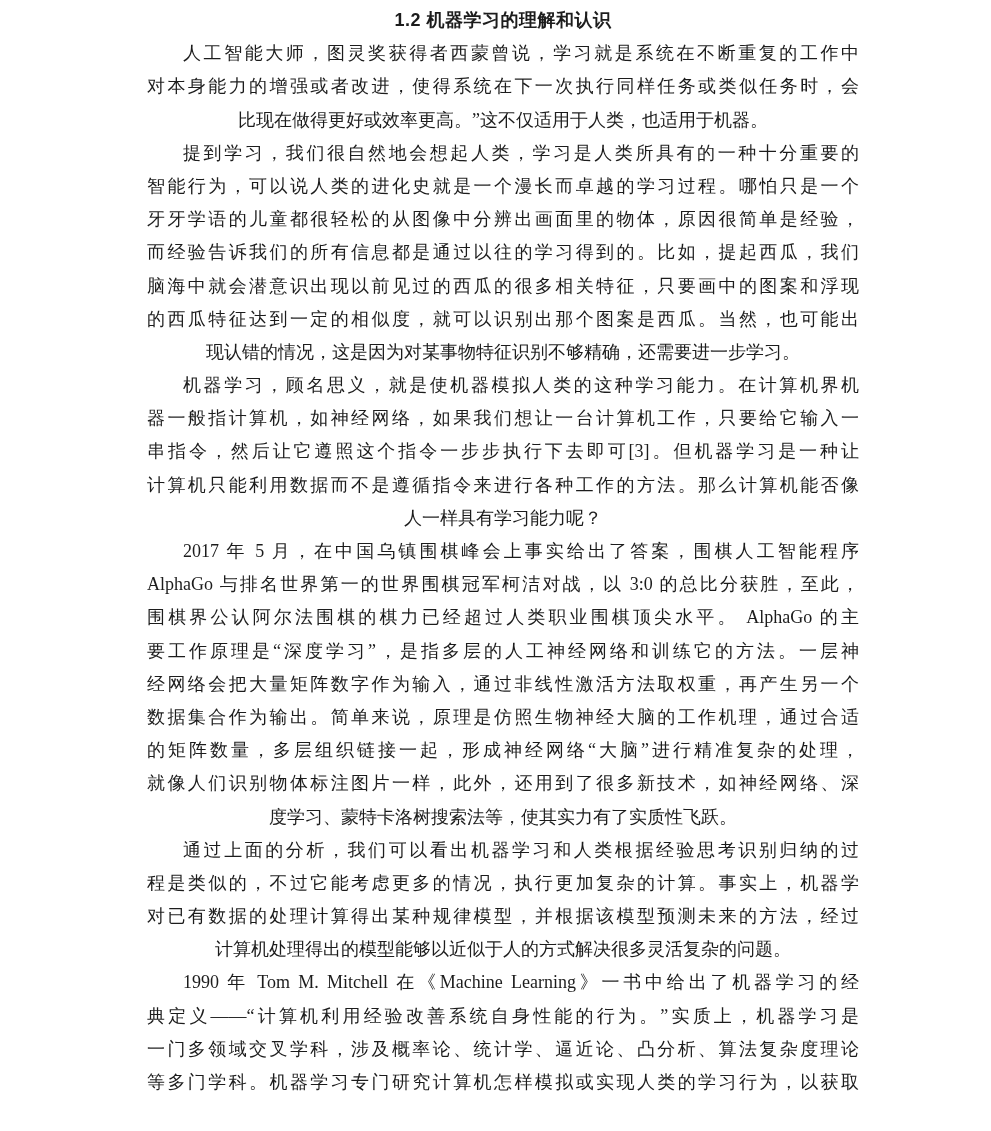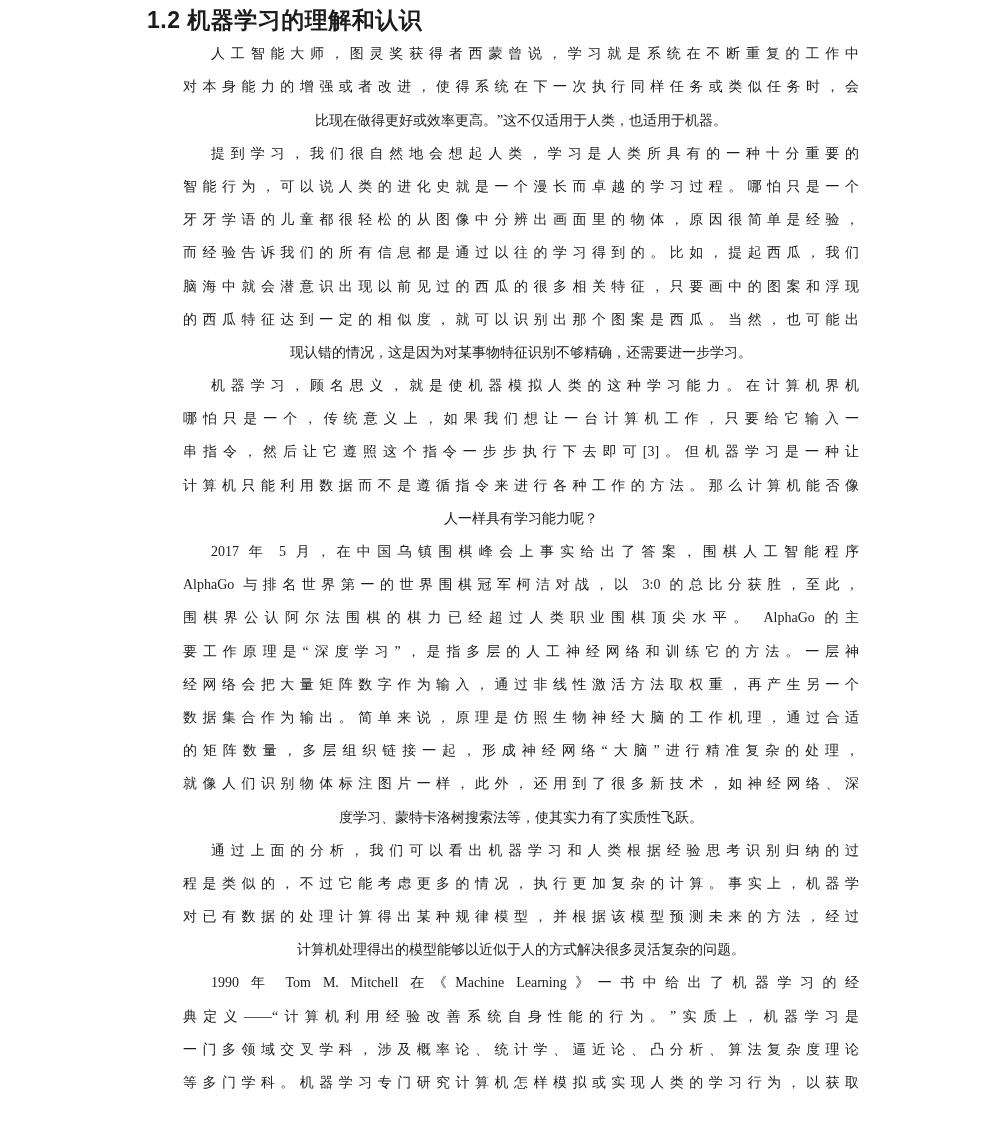--- a/index.html
+++ b/index.html
@@ -17,36 +17,36 @@
   }
   .content {
     position: absolute;
     left: 147px;
     top: 4px;
     width: 712px;
   }
   .heading {
     height: 33.2px;
     line-height: 33.2px;
-    font-size: 23px;
+    font-size: 18px;
     font-weight: bold;
     font-family: "Liberation Sans", "DejaVu Sans", sans-serif;
     letter-spacing: 0.5px;
     white-space: nowrap;
     overflow: hidden;
+    text-align: center;
   }
   .para { margin: 0; padding: 0; }
   .line {
     height: 33.2px;
     line-height: 33.2px;
-    font-size: 14px;
+    font-size: 18px;
     text-align: justify;
     text-align-last: justify;
     overflow: hidden;
-    margin-left: 36px;
   }
   .line.first { text-indent: 2em; }
   .line.plast { text-align-last: auto; text-align: center; }
 </style>
 </head>
 <body>
 
 <div class="content">
 
   <div class="heading">1.2 机器学习的理解和认识</div>
@@ -62,21 +62,21 @@
     <div class="line">智能行为，可以说人类的进化史就是一个漫长而卓越的学习过程。哪怕只是一个</div>
     <div class="line">牙牙学语的儿童都很轻松的从图像中分辨出画面里的物体，原因很简单是经验，</div>
     <div class="line">而经验告诉我们的所有信息都是通过以往的学习得到的。比如，提起西瓜，我们</div>
     <div class="line">脑海中就会潜意识出现以前见过的西瓜的很多相关特征，只要画中的图案和浮现</div>
     <div class="line">的西瓜特征达到一定的相似度，就可以识别出那个图案是西瓜。当然，也可能出</div>
     <div class="line plast">现认错的情况，这是因为对某事物特征识别不够精确，还需要进一步学习。</div>
   </div>
 
   <div class="para">
     <div class="line first">机器学习，顾名思义，就是使机器模拟人类的这种学习能力。在计算机界机</div>
-    <div class="line">哪怕只是一个，传统意义上，如果我们想让一台计算机工作，只要给它输入一</div>
+    <div class="line">器一般指计算机，如神经网络，如果我们想让一台计算机工作，只要给它输入一</div>
     <div class="line">串指令，然后让它遵照这个指令一步步执行下去即可[3]。但机器学习是一种让</div>
     <div class="line">计算机只能利用数据而不是遵循指令来进行各种工作的方法。那么计算机能否像</div>
     <div class="line plast">人一样具有学习能力呢？</div>
   </div>
 
   <div class="para">
     <div class="line first">2017 年 5 月，在中国乌镇围棋峰会上事实给出了答案，围棋人工智能程序</div>
     <div class="line">AlphaGo 与排名世界第一的世界围棋冠军柯洁对战，以 3:0 的总比分获胜，至此，</div>
     <div class="line">围棋界公认阿尔法围棋的棋力已经超过人类职业围棋顶尖水平。 AlphaGo 的主</div>
     <div class="line">要工作原理是“深度学习”，是指多层的人工神经网络和训练它的方法。一层神</div>

